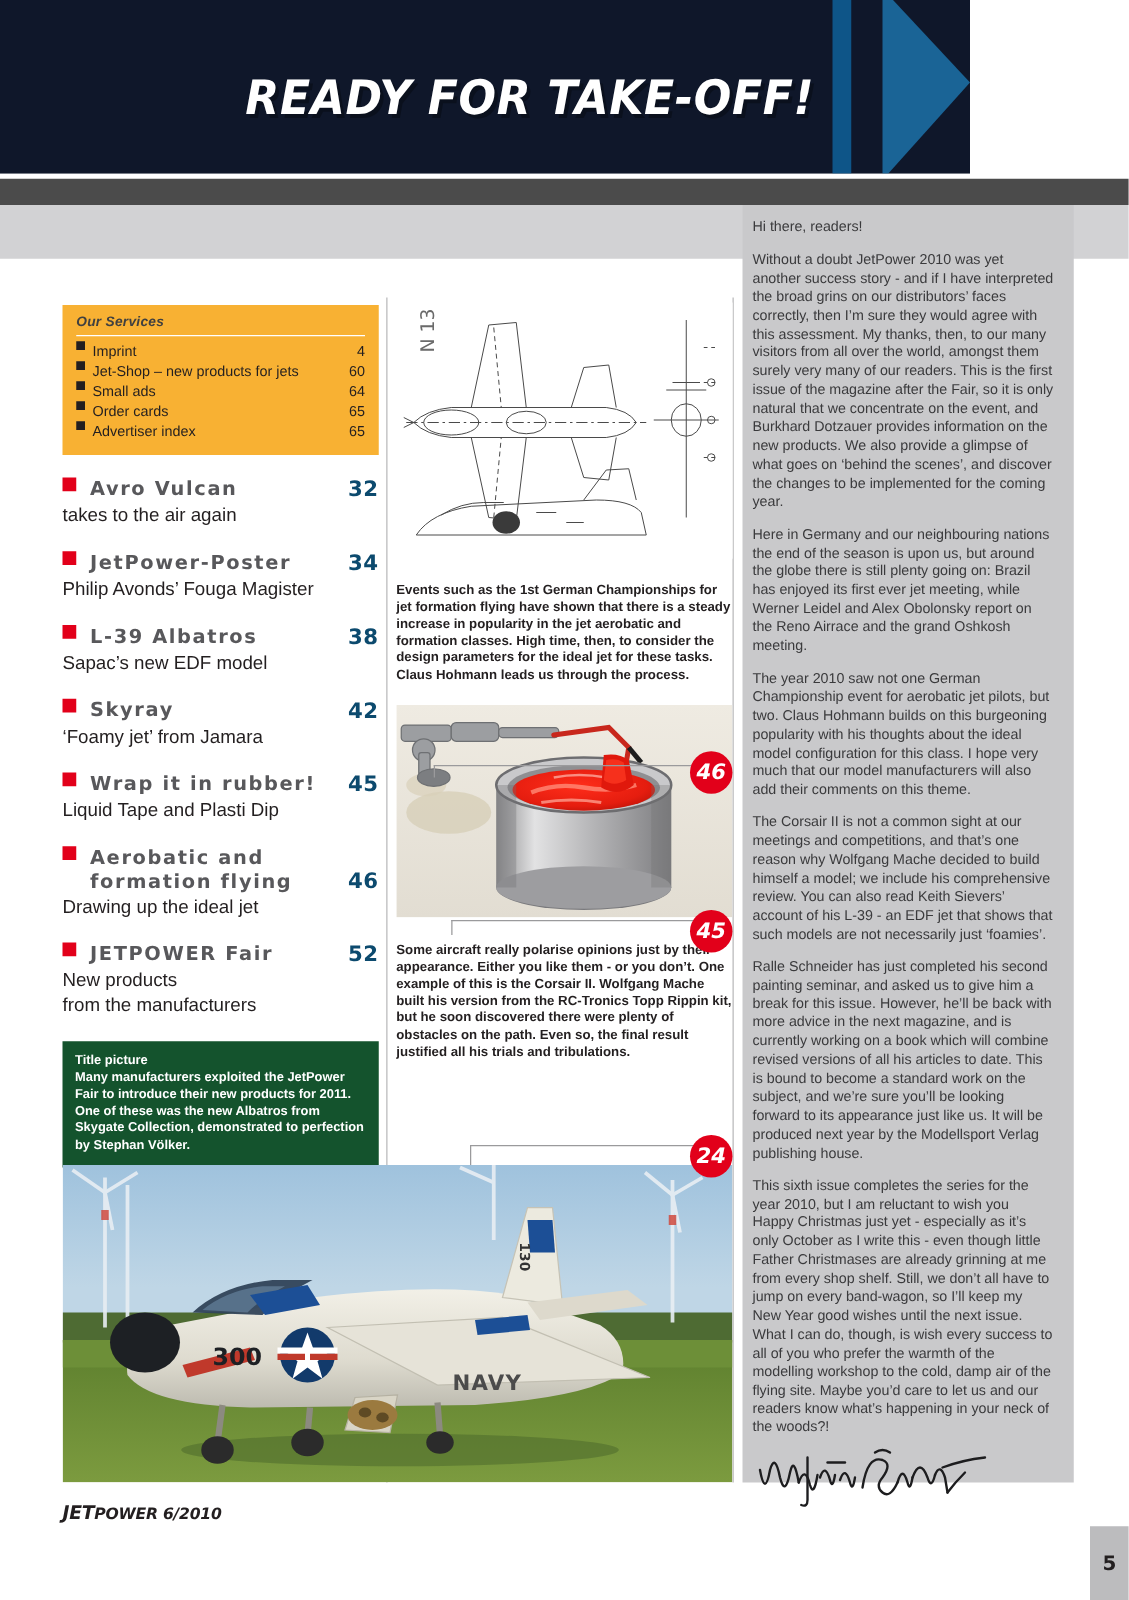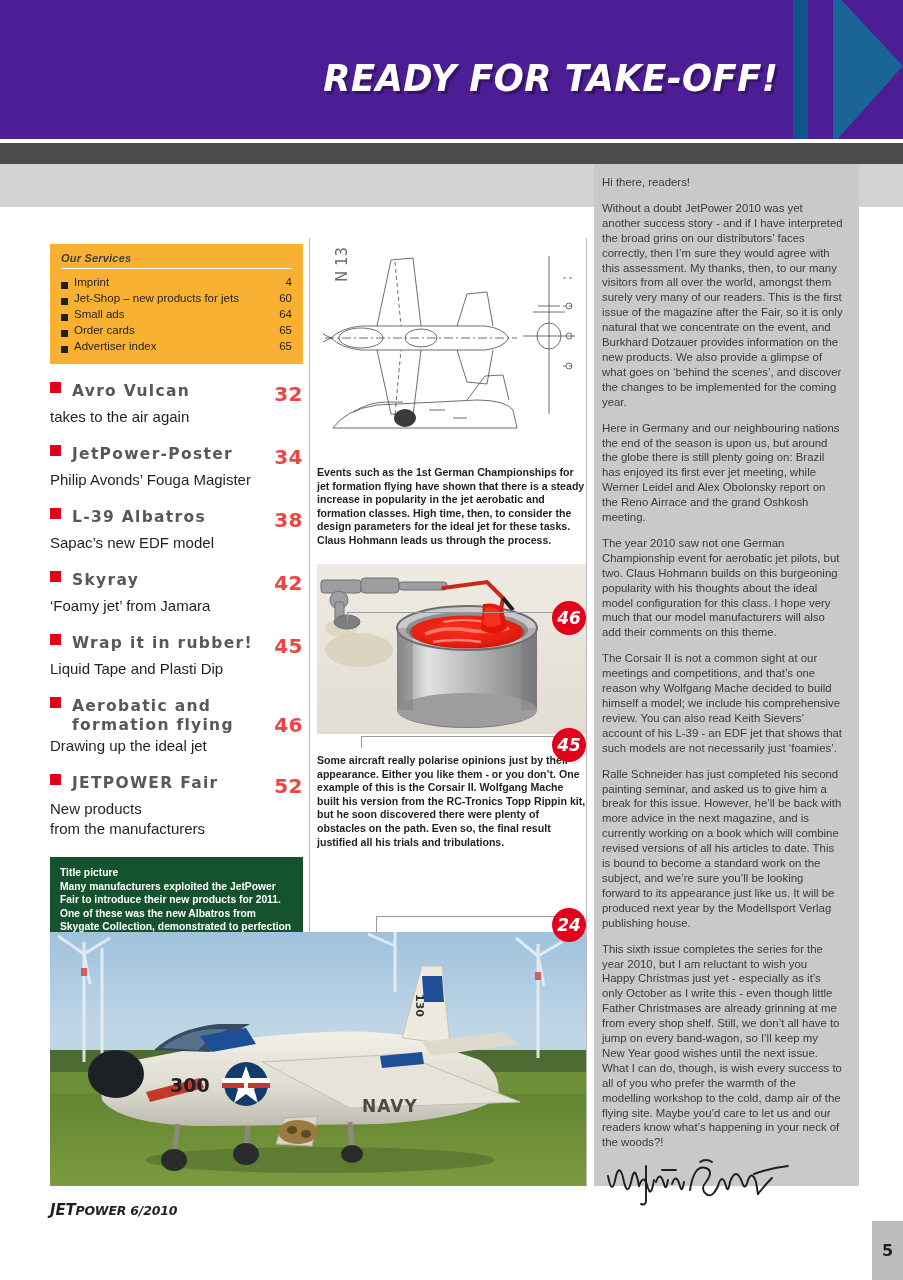--- a/index.html
+++ b/index.html
@@ -10,22 +10,22 @@
     background: #ffffff;
     font-family: "Liberation Sans", sans-serif;
     position: relative;
     overflow: hidden;
   }
 
   
   .header {
     position: absolute;
     left: 0; top: 0;
-    width: 903px; height: 139px;
-    background: #4c1d95;
+    width: 776px; height: 139px;
+    background: #0f172a;
     overflow: hidden;
   }
   .header-arrow {
     position: absolute;
     right: 0; top: -4px;
     width: 125px; height: 143px;
   }
   .header-title {
     position: absolute;
     right: 125px;
@@ -91,21 +91,21 @@
     font-weight: bold;
     font-style: italic;
     color: #404040;
     padding-bottom: 4px;
     border-bottom: 1.5px solid #ffffff;
     margin-bottom: 5px;
     letter-spacing: 0.2px;
   }
   .svc-row {
     display: flex;
-    align-items: flex-end;
+    align-items: flex-start;
     font-size: 11.5px;
     color: #231f20;
     line-height: 16px;
   }
   .svc-bullet {
     width: 7px; height: 7px;
     background: #231f20;
     margin-right: 6px;
     flex: 0 0 auto;
     position: relative;
@@ -133,23 +133,23 @@
     flex: 1 1 auto;
     font-size: 15.5px;
     font-weight: bold;
     color: #58585b;
     letter-spacing: 1.3px;
     line-height: 19px;
     font-family: "DejaVu Sans", sans-serif;
   }
   .toc-num {
     flex: 0 0 auto;
-    font-size: 20px;
-    font-weight: bold;
-    color: #ef4444;
+    font-size: 17px;
+    font-weight: bold;
+    color: #0c4a6e;
     letter-spacing: 0.5px;
     font-family: "DejaVu Sans", sans-serif;
   }
   .toc-sub {
     font-size: 15px;
     color: #231f20;
     line-height: 19px;
     margin-top: 1px;
   }
   .toc-title-2line { position: relative; }

